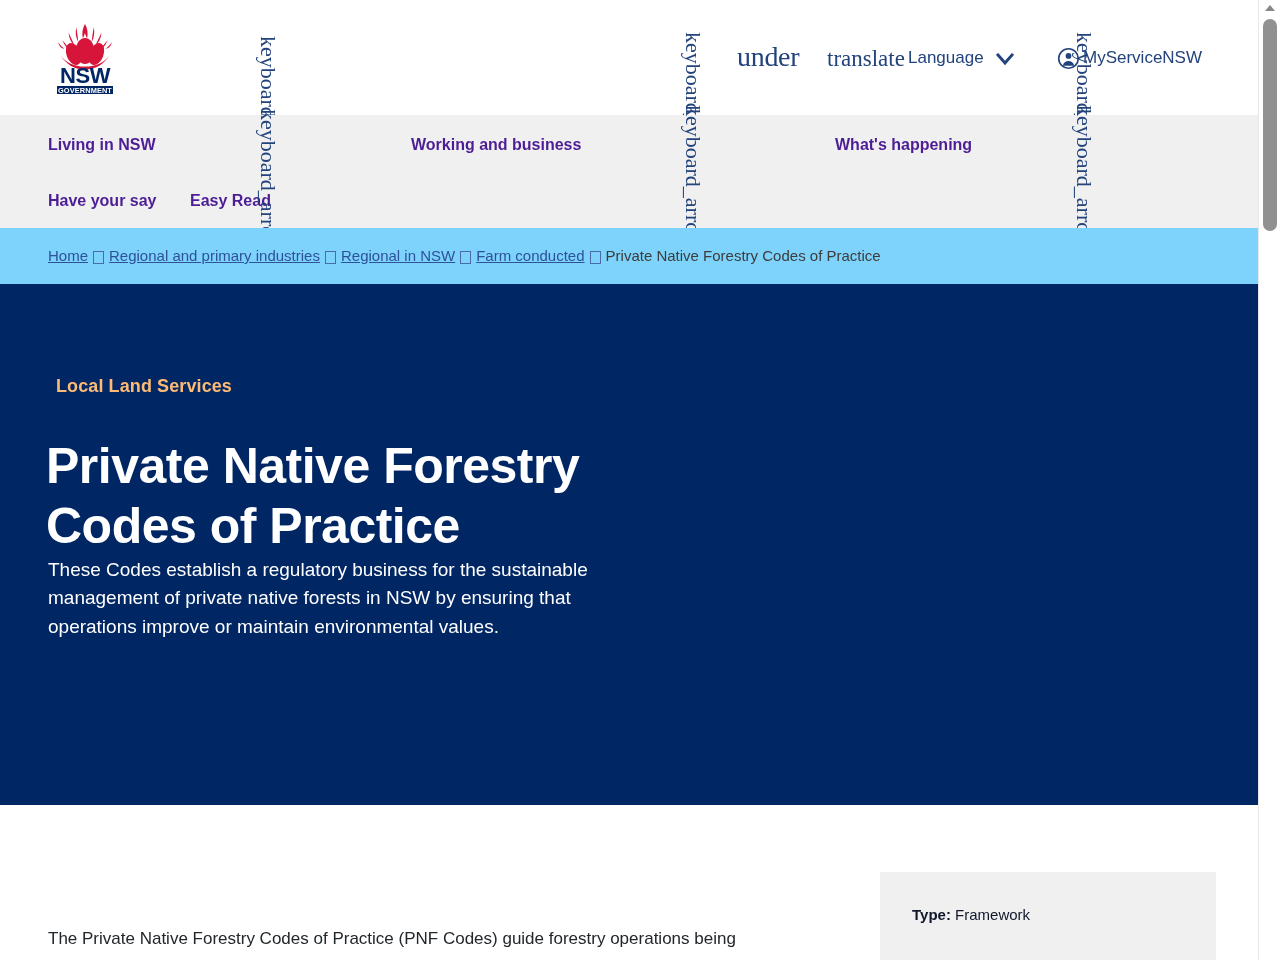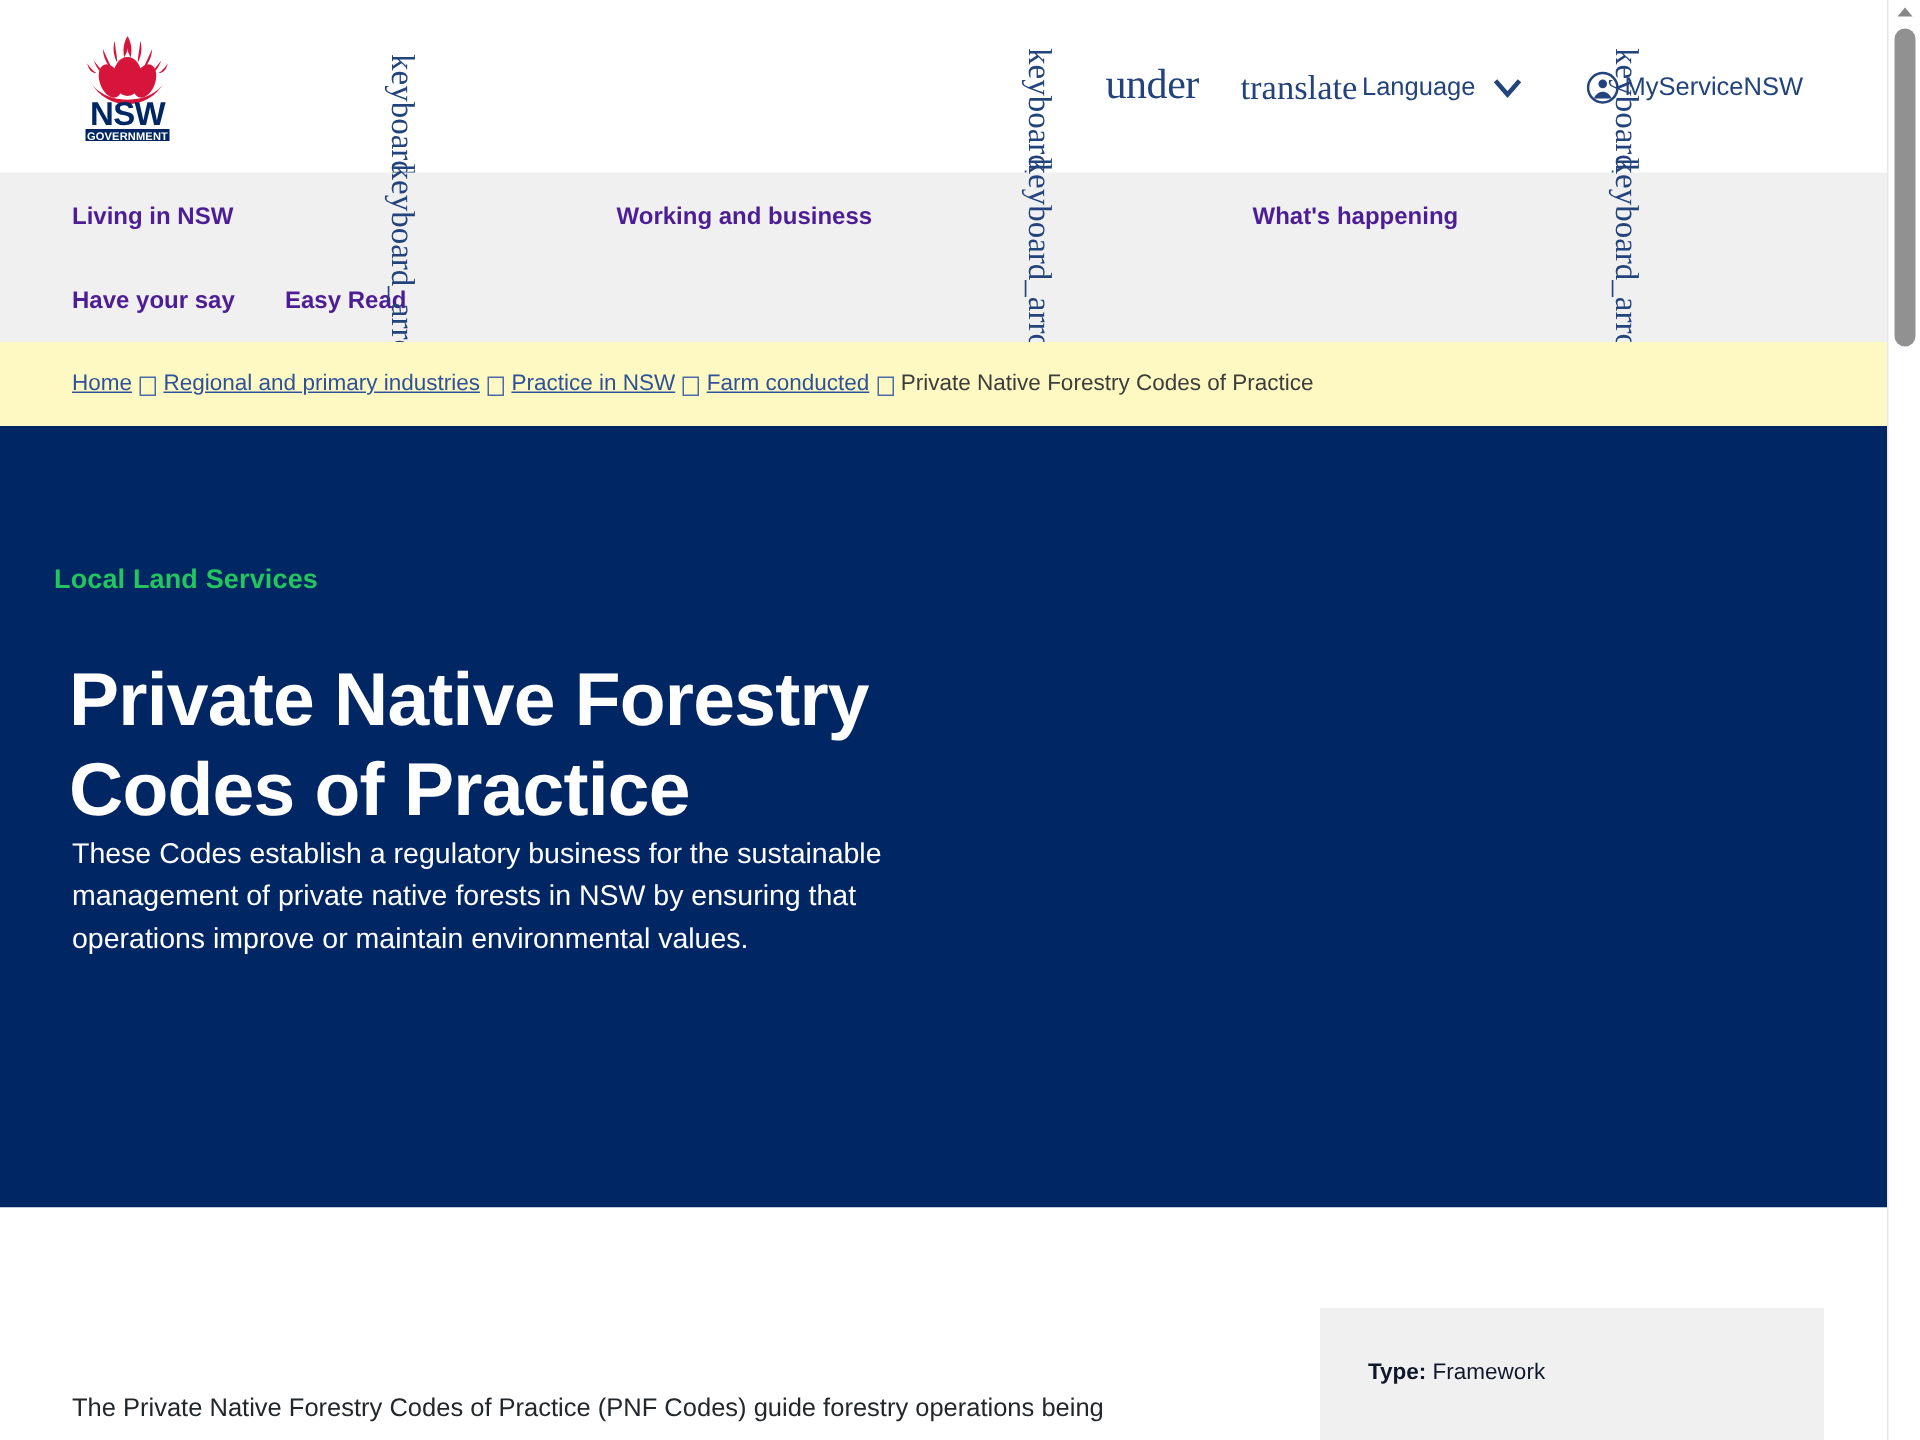--- a/index.html
+++ b/index.html
@@ -115,21 +115,21 @@
   #nav-working     { left: 411px; top: 21px; }
   #nav-whats       { left: 835px; top: 21px; }
   #nav-haveyoursay { left: 48px;  top: 77px; }
   #nav-easyread    { left: 190px; top: 77px; }
 
   
   #breadcrumb {
     position: absolute;
     left: 0; top: 228px;
     width: 1258px; height: 56px;
-    background: #fef9c3;
+    background: #7dd3fc;
   }
   #bc-inner {
     position: absolute;
     left: 48px; top: 19px;
     display: flex;
     align-items: center;
     font-size: 15px;
     white-space: nowrap;
   }
   #bc-inner a {
@@ -153,22 +153,22 @@
 
   
   #hero {
     position: absolute;
     left: 0; top: 284px;
     width: 1258px; height: 521px;
     background: #002664;
   }
   #hero-eyebrow {
     position: absolute;
-    left: 36px; top: 92px;
-    color: #22c55e;
+    left: 56px; top: 92px;
+    color: #fdba74;
     font-size: 18px;
     font-weight: bold;
     letter-spacing: 0.1px;
   }
   #hero-title {
     position: absolute;
     left: 46px; top: 118px;
     width: 560px;
     color: #ffffff;
     font-size: 50px;
@@ -322,21 +322,21 @@
       <div class="rot-glyph" style="left:704px; top:-10px;">keyboard_arrow_right</div>
       <div class="rot-glyph" style="left:1095px; top:-10px;">keyboard_arrow_right</div>
     </div>
 
     <div id="breadcrumb">
       <div id="bc-inner">
         <a>Home</a>
         <span class="bc-sep"></span>
         <a>Regional and primary industries</a>
         <span class="bc-sep"></span>
-        <a>Practice in NSW</a>
+        <a>Regional in NSW</a>
         <span class="bc-sep"></span>
         <a>Farm conducted</a>
         <span class="bc-sep"></span>
         <span class="bc-current">Private Native Forestry Codes of Practice</span>
       </div>
     </div>
 
     <div id="hero">
       <div id="hero-eyebrow">Local Land Services</div>
       <h1 id="hero-title">Private Native Forestry Codes of Practice</h1>

